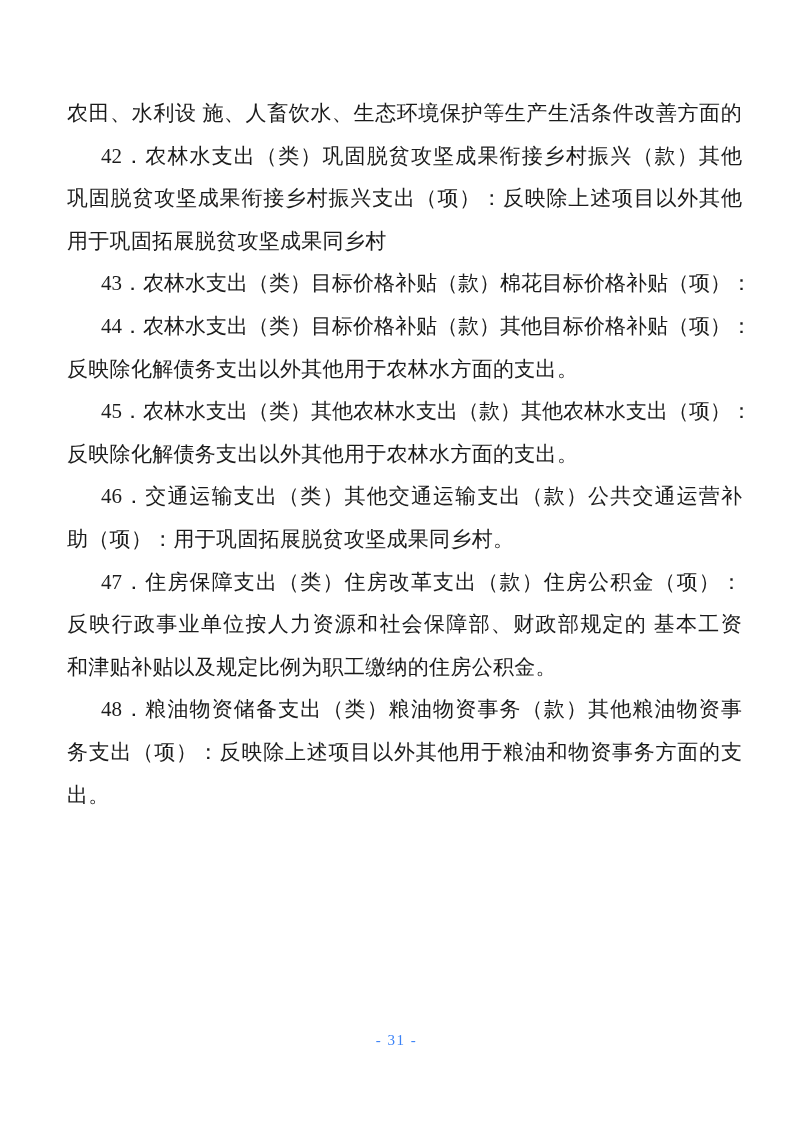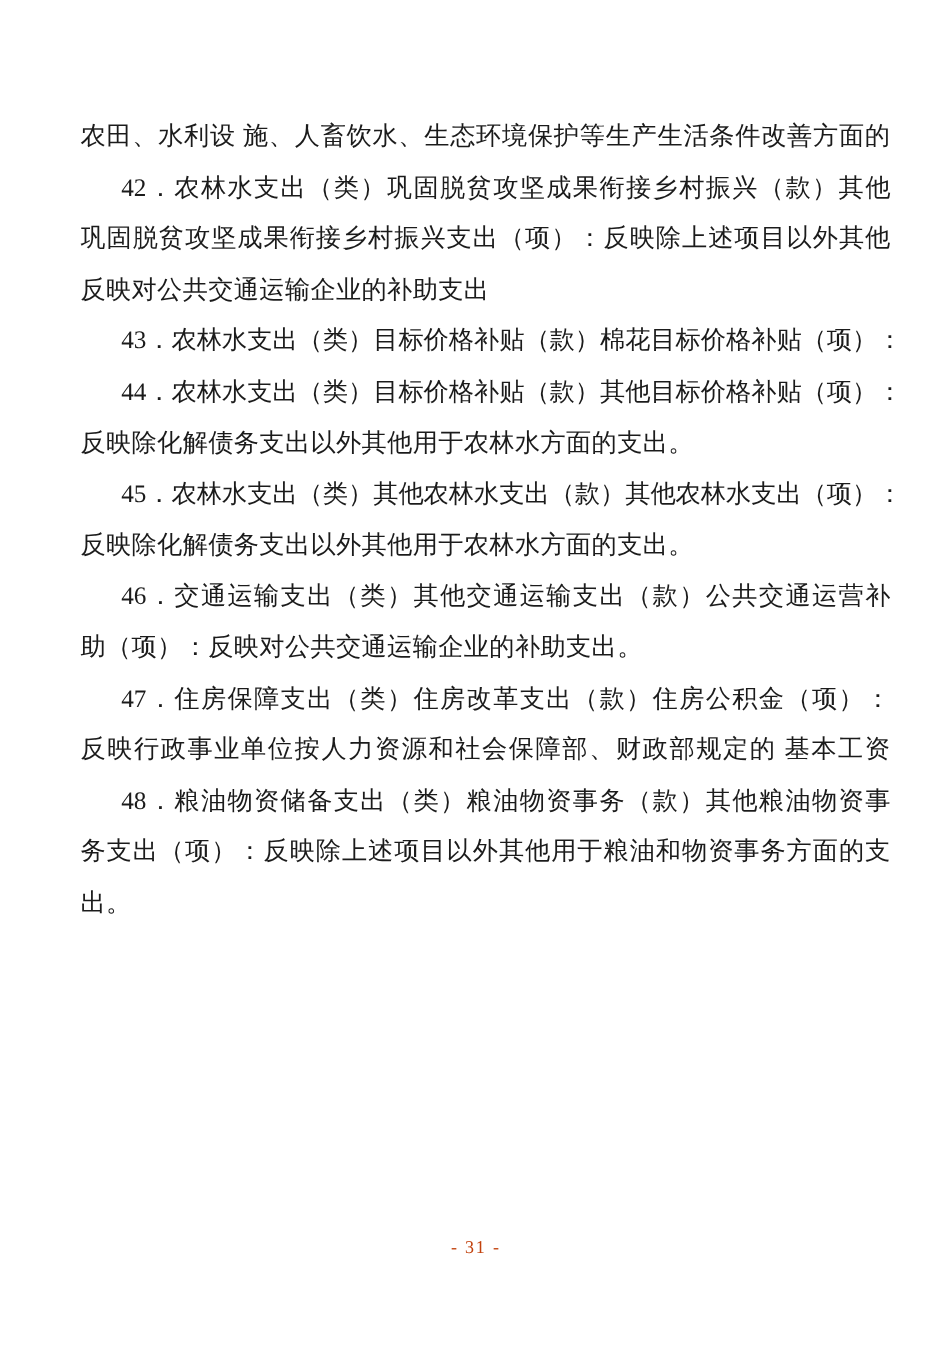--- a/index.html
+++ b/index.html
@@ -36,61 +36,62 @@
   }
   .chars span { display: inline-block; }
   .indent { padding-left: 34px; font-family: Liberation Serif, serif; }
   .pagenum {
     position: absolute;
     left: 0; right: 0;
     top: 1032px;
     text-align: center;
     font-size: 15px;
     letter-spacing: 1.5px;
-    color: #c2410c;
+    color: #3b82f6;
   }
 </style>
 </head>
 <body>
 
 <div class="page">
   <div class="content">
 
     <div class="para">
       <div class="line chars"><span>农</span><span>田</span><span>、</span><span>水</span><span>利</span><span>设</span><span>&nbsp;</span><span>施</span><span>、</span><span>人</span><span>畜</span><span>饮</span><span>水</span><span>、</span><span>生</span><span>态</span><span>环</span><span>境</span><span>保</span><span>护</span><span>等</span><span>生</span><span>产</span><span>生</span><span>活</span><span>条</span><span>件</span><span>改</span><span>善</span><span>方</span><span>面</span><span>的</span></div>
     </div>
 
     <div class="para">
       <div class="line chars indent"><span>42</span><span>．</span><span>农</span><span>林</span><span>水</span><span>支</span><span>出</span><span>（</span><span>类</span><span>）</span><span>巩</span><span>固</span><span>脱</span><span>贫</span><span>攻</span><span>坚</span><span>成</span><span>果</span><span>衔</span><span>接</span><span>乡</span><span>村</span><span>振</span><span>兴</span><span>（</span><span>款</span><span>）</span><span>其</span><span>他</span></div>
       <div class="line chars"><span>巩</span><span>固</span><span>脱</span><span>贫</span><span>攻</span><span>坚</span><span>成</span><span>果</span><span>衔</span><span>接</span><span>乡</span><span>村</span><span>振</span><span>兴</span><span>支</span><span>出</span><span>（</span><span>项</span><span>）</span><span>：</span><span>反</span><span>映</span><span>除</span><span>上</span><span>述</span><span>项</span><span>目</span><span>以</span><span>外</span><span>其</span><span>他</span></div>
-      <div class="line">反映对公共交通运输企业的补助支出</div>
+      <div class="line">用于巩固拓展脱贫攻坚成果同乡村</div>
     </div>
 
     <div class="para">
       <div class="line chars indent"><span>43</span><span>．</span><span>农</span><span>林</span><span>水</span><span>支</span><span>出</span><span>（</span><span>类</span><span>）</span><span>目</span><span>标</span><span>价</span><span>格</span><span>补</span><span>贴</span><span>（</span><span>款</span><span>）</span><span>棉</span><span>花</span><span>目</span><span>标</span><span>价</span><span>格</span><span>补</span><span>贴</span><span>（</span><span>项</span><span>）</span><span>：</span></div>
     </div>
 
     <div class="para">
       <div class="line chars indent"><span>44</span><span>．</span><span>农</span><span>林</span><span>水</span><span>支</span><span>出</span><span>（</span><span>类</span><span>）</span><span>目</span><span>标</span><span>价</span><span>格</span><span>补</span><span>贴</span><span>（</span><span>款</span><span>）</span><span>其</span><span>他</span><span>目</span><span>标</span><span>价</span><span>格</span><span>补</span><span>贴</span><span>（</span><span>项</span><span>）</span><span>：</span></div>
       <div class="line">反映除化解债务支出以外其他用于农林水方面的支出。</div>
     </div>
 
     <div class="para">
       <div class="line chars indent"><span>45</span><span>．</span><span>农</span><span>林</span><span>水</span><span>支</span><span>出</span><span>（</span><span>类</span><span>）</span><span>其</span><span>他</span><span>农</span><span>林</span><span>水</span><span>支</span><span>出</span><span>（</span><span>款</span><span>）</span><span>其</span><span>他</span><span>农</span><span>林</span><span>水</span><span>支</span><span>出</span><span>（</span><span>项</span><span>）</span><span>：</span></div>
       <div class="line">反映除化解债务支出以外其他用于农林水方面的支出。</div>
     </div>
 
     <div class="para">
       <div class="line chars indent"><span>46</span><span>．</span><span>交</span><span>通</span><span>运</span><span>输</span><span>支</span><span>出</span><span>（</span><span>类</span><span>）</span><span>其</span><span>他</span><span>交</span><span>通</span><span>运</span><span>输</span><span>支</span><span>出</span><span>（</span><span>款</span><span>）</span><span>公</span><span>共</span><span>交</span><span>通</span><span>运</span><span>营</span><span>补</span></div>
-      <div class="line">助（项）：反映对公共交通运输企业的补助支出。</div>
+      <div class="line">助（项）：用于巩固拓展脱贫攻坚成果同乡村。</div>
     </div>
 
     <div class="para">
       <div class="line chars indent"><span>47</span><span>．</span><span>住</span><span>房</span><span>保</span><span>障</span><span>支</span><span>出</span><span>（</span><span>类</span><span>）</span><span>住</span><span>房</span><span>改</span><span>革</span><span>支</span><span>出</span><span>（</span><span>款</span><span>）</span><span>住</span><span>房</span><span>公</span><span>积</span><span>金</span><span>（</span><span>项</span><span>）</span><span>：</span></div>
       <div class="line chars"><span>反</span><span>映</span><span>行</span><span>政</span><span>事</span><span>业</span><span>单</span><span>位</span><span>按</span><span>人</span><span>力</span><span>资</span><span>源</span><span>和</span><span>社</span><span>会</span><span>保</span><span>障</span><span>部</span><span>、</span><span>财</span><span>政</span><span>部</span><span>规</span><span>定</span><span>的</span><span>&nbsp;</span><span>基</span><span>本</span><span>工</span><span>资</span></div>
+      <div class="line">和津贴补贴以及规定比例为职工缴纳的住房公积金。</div>
     </div>
 
     <div class="para">
       <div class="line chars indent"><span>48</span><span>．</span><span>粮</span><span>油</span><span>物</span><span>资</span><span>储</span><span>备</span><span>支</span><span>出</span><span>（</span><span>类</span><span>）</span><span>粮</span><span>油</span><span>物</span><span>资</span><span>事</span><span>务</span><span>（</span><span>款</span><span>）</span><span>其</span><span>他</span><span>粮</span><span>油</span><span>物</span><span>资</span><span>事</span></div>
       <div class="line chars"><span>务</span><span>支</span><span>出</span><span>（</span><span>项</span><span>）</span><span>：</span><span>反</span><span>映</span><span>除</span><span>上</span><span>述</span><span>项</span><span>目</span><span>以</span><span>外</span><span>其</span><span>他</span><span>用</span><span>于</span><span>粮</span><span>油</span><span>和</span><span>物</span><span>资</span><span>事</span><span>务</span><span>方</span><span>面</span><span>的</span><span>支</span></div>
       <div class="line">出。</div>
     </div>
 
   </div>
 

